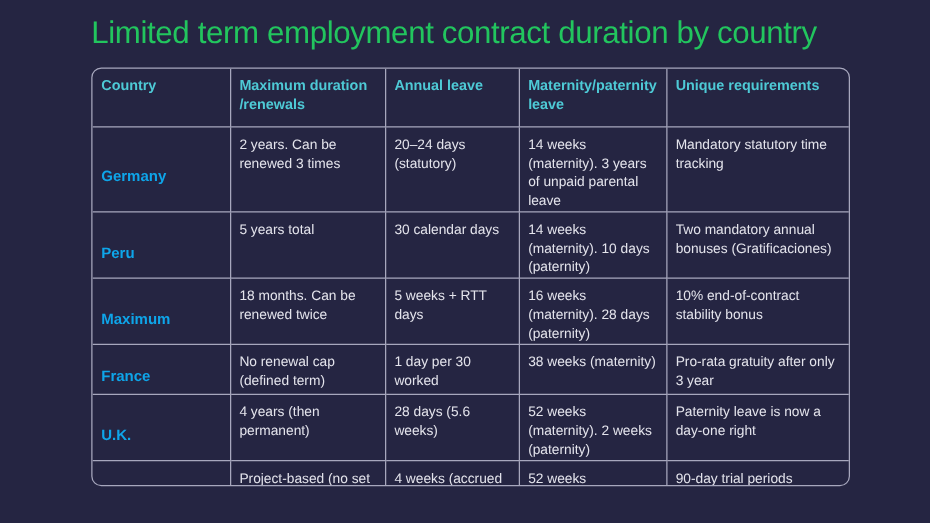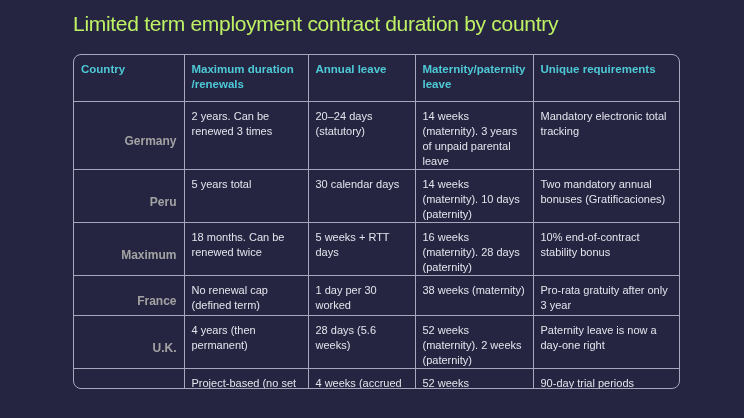--- a/index.html
+++ b/index.html
@@ -5,21 +5,21 @@
   html, body { margin:0; padding:0; }
   body {
     width:744px; height:418px; overflow:hidden;
     background:#252542;
     font-family:"Liberation Sans", sans-serif;
     color:#e4e4ec;
     position:relative;
   }
   .title {
     position:absolute; left:73px; top:12px;
-    font-size:21px; color:#bef264; letter-spacing:-0.3px;
+    font-size:25px; color:#22c55e; letter-spacing:-0.3px;
     font-family:"Liberation Sans", sans-serif;
     white-space:nowrap;
   }
   .table-wrap {
     position:absolute; left:73px; top:54px;
     width:607px; height:335px;
     border:1.5px solid #a7a7bd;
     border-radius:8px;
     overflow:hidden;
     box-sizing:border-box;
@@ -35,22 +35,22 @@
     padding:7px 7px 0 7px;
     font-size:11px; line-height:15px;
     font-weight:normal;
   }
   tr:first-child td, tr:first-child th { border-top:none; }
   tr:last-child td { border-bottom:none;margin-left:32px; }
   td:first-child, th:first-child { border-left:none; }
   td:last-child, th:last-child { border-right:none; }
   th { color:#4ecad6; font-weight:bold; font-size:11.5px; }
   td.country {
-    color:#a3a3a3; font-weight:bold; font-size:12px;
-    vertical-align:middle; padding-top:13px;text-align:right;
+    color:#0ea5e9; font-weight:bold; font-size:12px;
+    vertical-align:middle; padding-top:13px;
   }
   col.c1 { width:110px; } col.c2 { width:124px; } col.c3 { width:107px; }
   col.c4 { width:118px; } col.c5 { width:148px; }
   tr.h { height:46px;margin-left:40px; } tr.r1 { height:50px; } tr.r2 { height:41px; }
   tr.r3 { height:39px; } tr.r4 { height:40px; } tr.r5 { height:41px; }
   tr.r6 { height:38px; }
 </style>
 </head>
 <body>
 
@@ -71,21 +71,21 @@
       <th>Maximum duration /renewals</th>
       <th>Annual leave</th>
       <th>Maternity/paternity leave</th>
       <th>Unique requirements</th>
     </tr>
     <tr class="r1">
       <td class="country">Germany</td>
       <td>2 years. Can be renewed 3 times</td>
       <td>20–24 days (statutory)</td>
       <td>14 weeks (maternity). 3 years of unpaid parental leave</td>
-      <td>Mandatory electronic total tracking</td>
+      <td>Mandatory statutory time tracking</td>
     </tr>
     <tr class="r2">
       <td class="country">Peru</td>
       <td>5 years total</td>
       <td>30 calendar days</td>
       <td>14 weeks (maternity). 10 days (paternity)</td>
       <td>Two mandatory annual bonuses (Gratificaciones)</td>
     </tr>
     <tr class="r3">
       <td class="country">Maximum</td>

